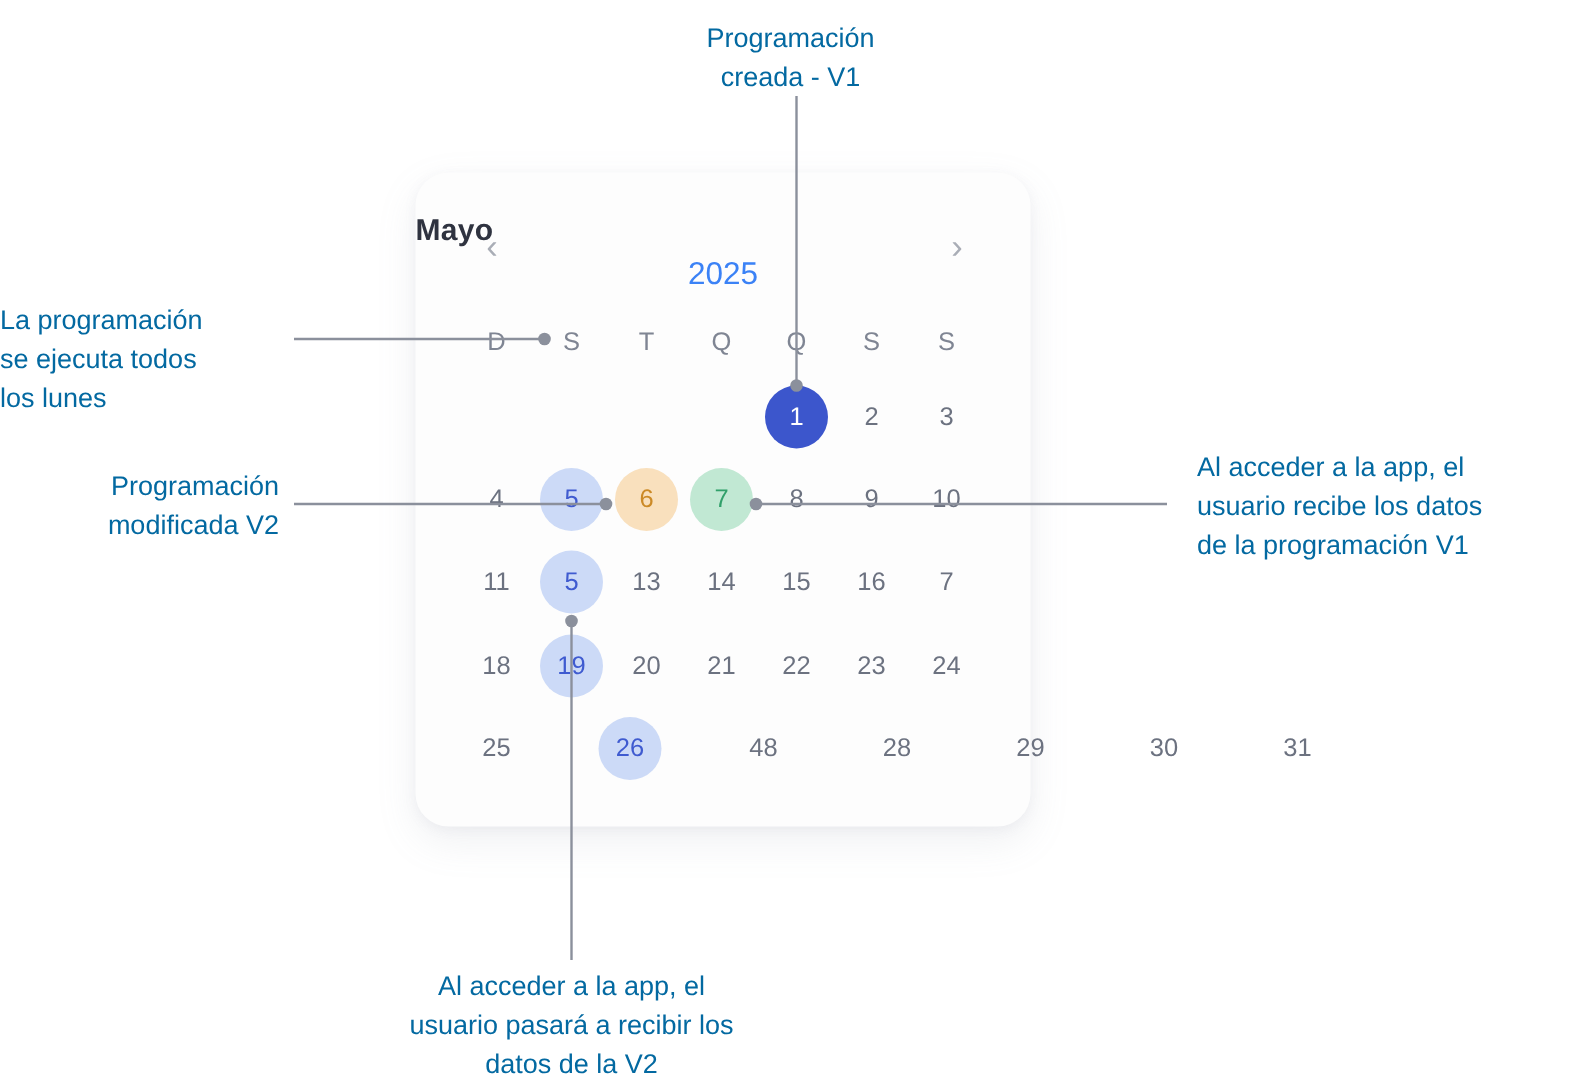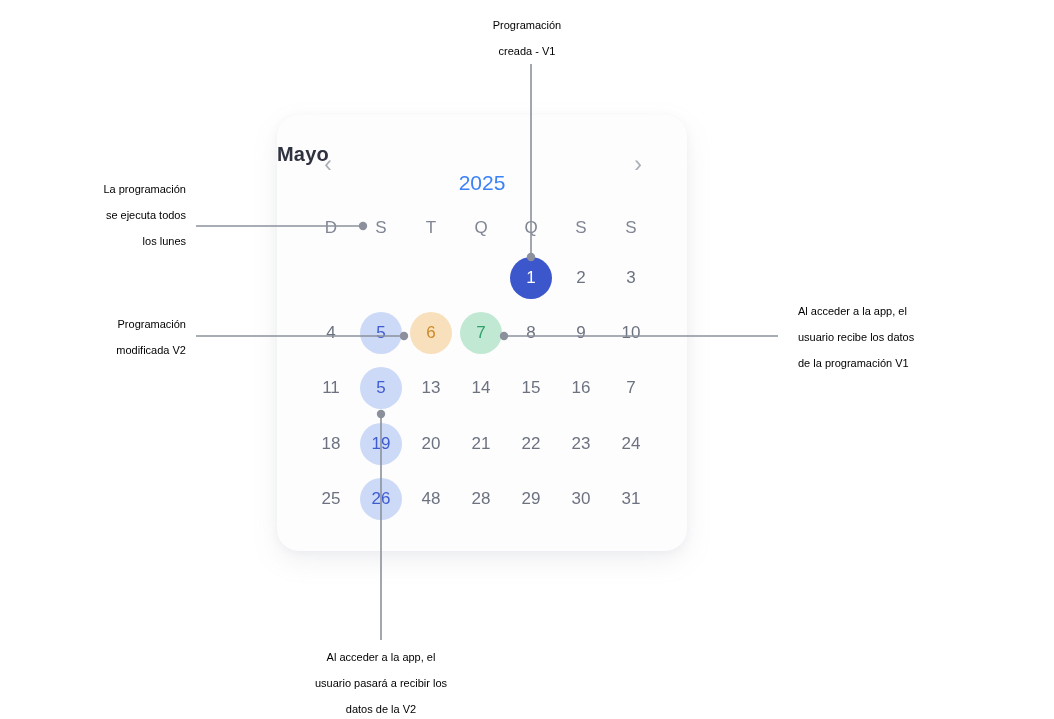--- a/index.html
+++ b/index.html
@@ -130,52 +130,51 @@
   .day-num.sel-green {
     background: #c1e8d3;
     color: #31a06a;
   }
 
   
   #week-0 { top: 138px; }
   #week-1 { top: 193px; }
   #week-2 { top: 248px; }
   #week-3 { top: 304px; }
-  #week-4 { top: 359px; }
+  #week-4 { top: 359px; gap: 39px; }
 
   
   #annotation-lines {
     position: absolute;
     left: 0; top: 0;
     width: 1054px;
     height: 719px;
     z-index: 5;
     pointer-events: none;
   }
 
   
   .annot {
     position: absolute;
-    font-size: 11px;
+    font-size: 18px;
     line-height: 26px;
-    color: #000000;
+    color: #0369a1;
     z-index: 6;
     white-space: pre-line;
   }
   #annot-top {
     left: 407px;
     top: 12px;
     width: 240px;
     text-align: center;
   }
   #annot-left-1 {
     left: 0px;
-    top: 176px;
+    top: 200px;
     width: 186px;
-    text-align: right;
   }
   #annot-left-2 {
     left: 0px;
     top: 311px;
     width: 186px;
     text-align: right;
   }
   #annot-right-1 {
     left: 798px;
     top: 298px;

